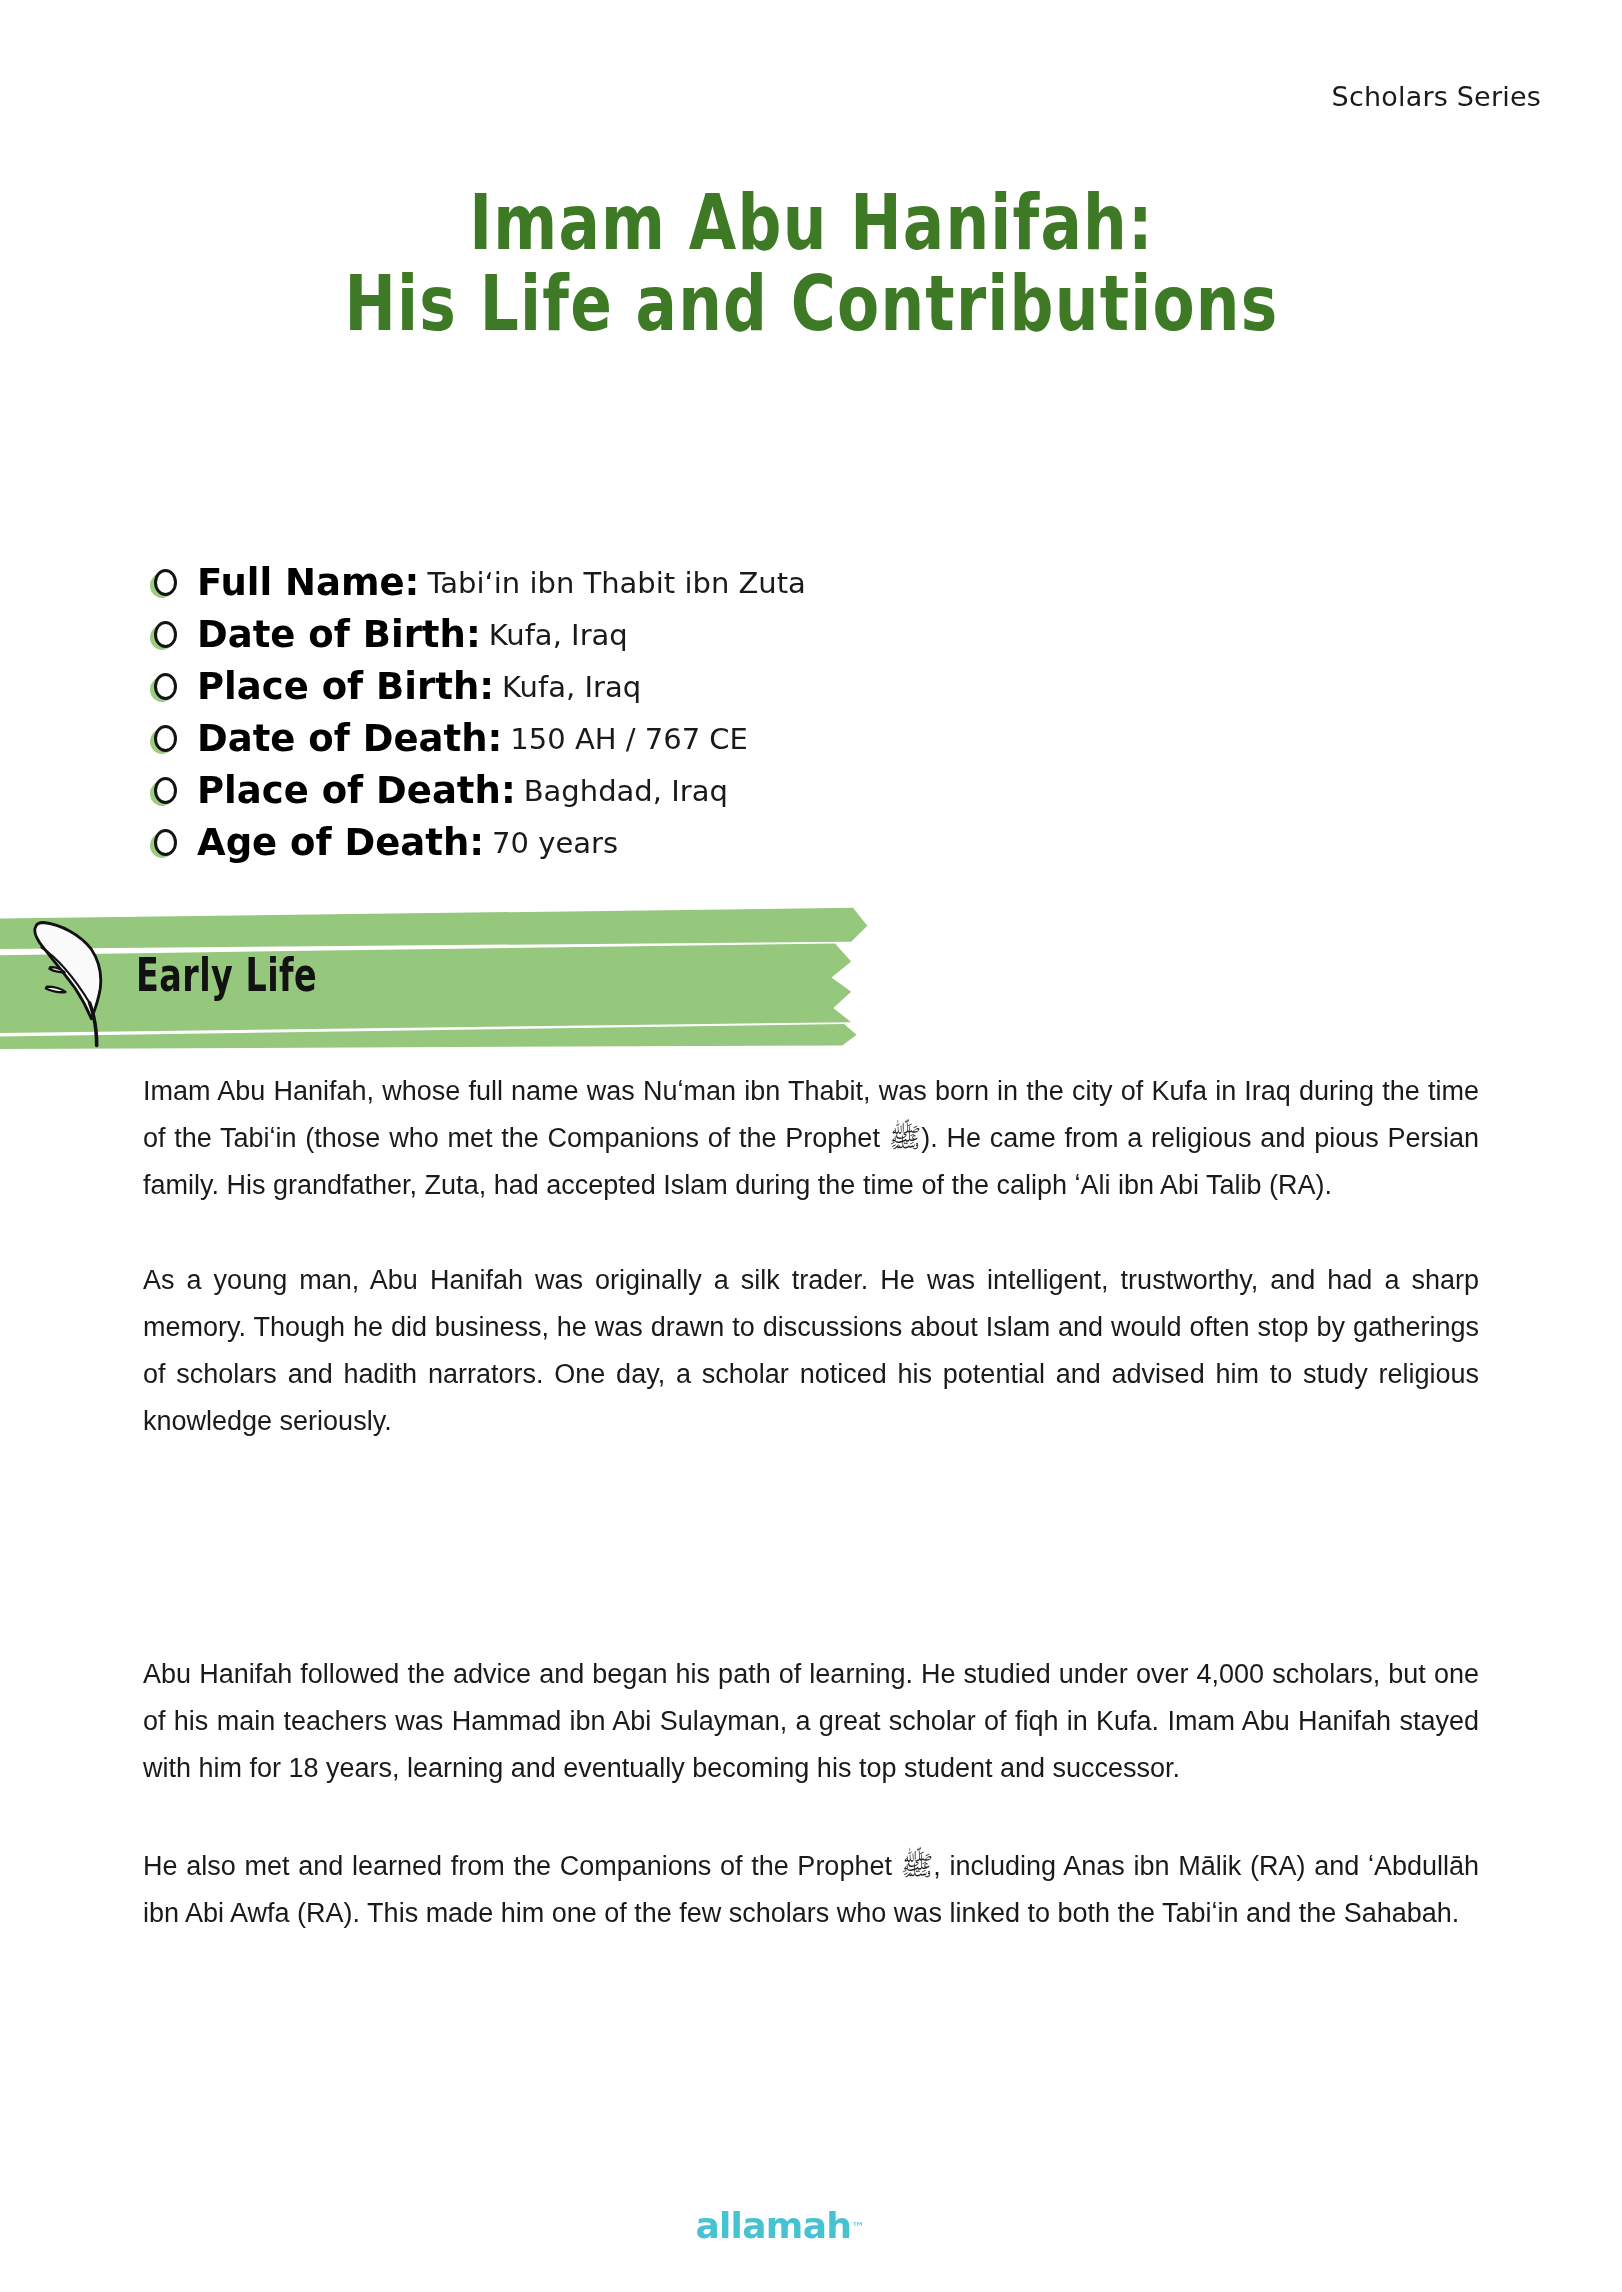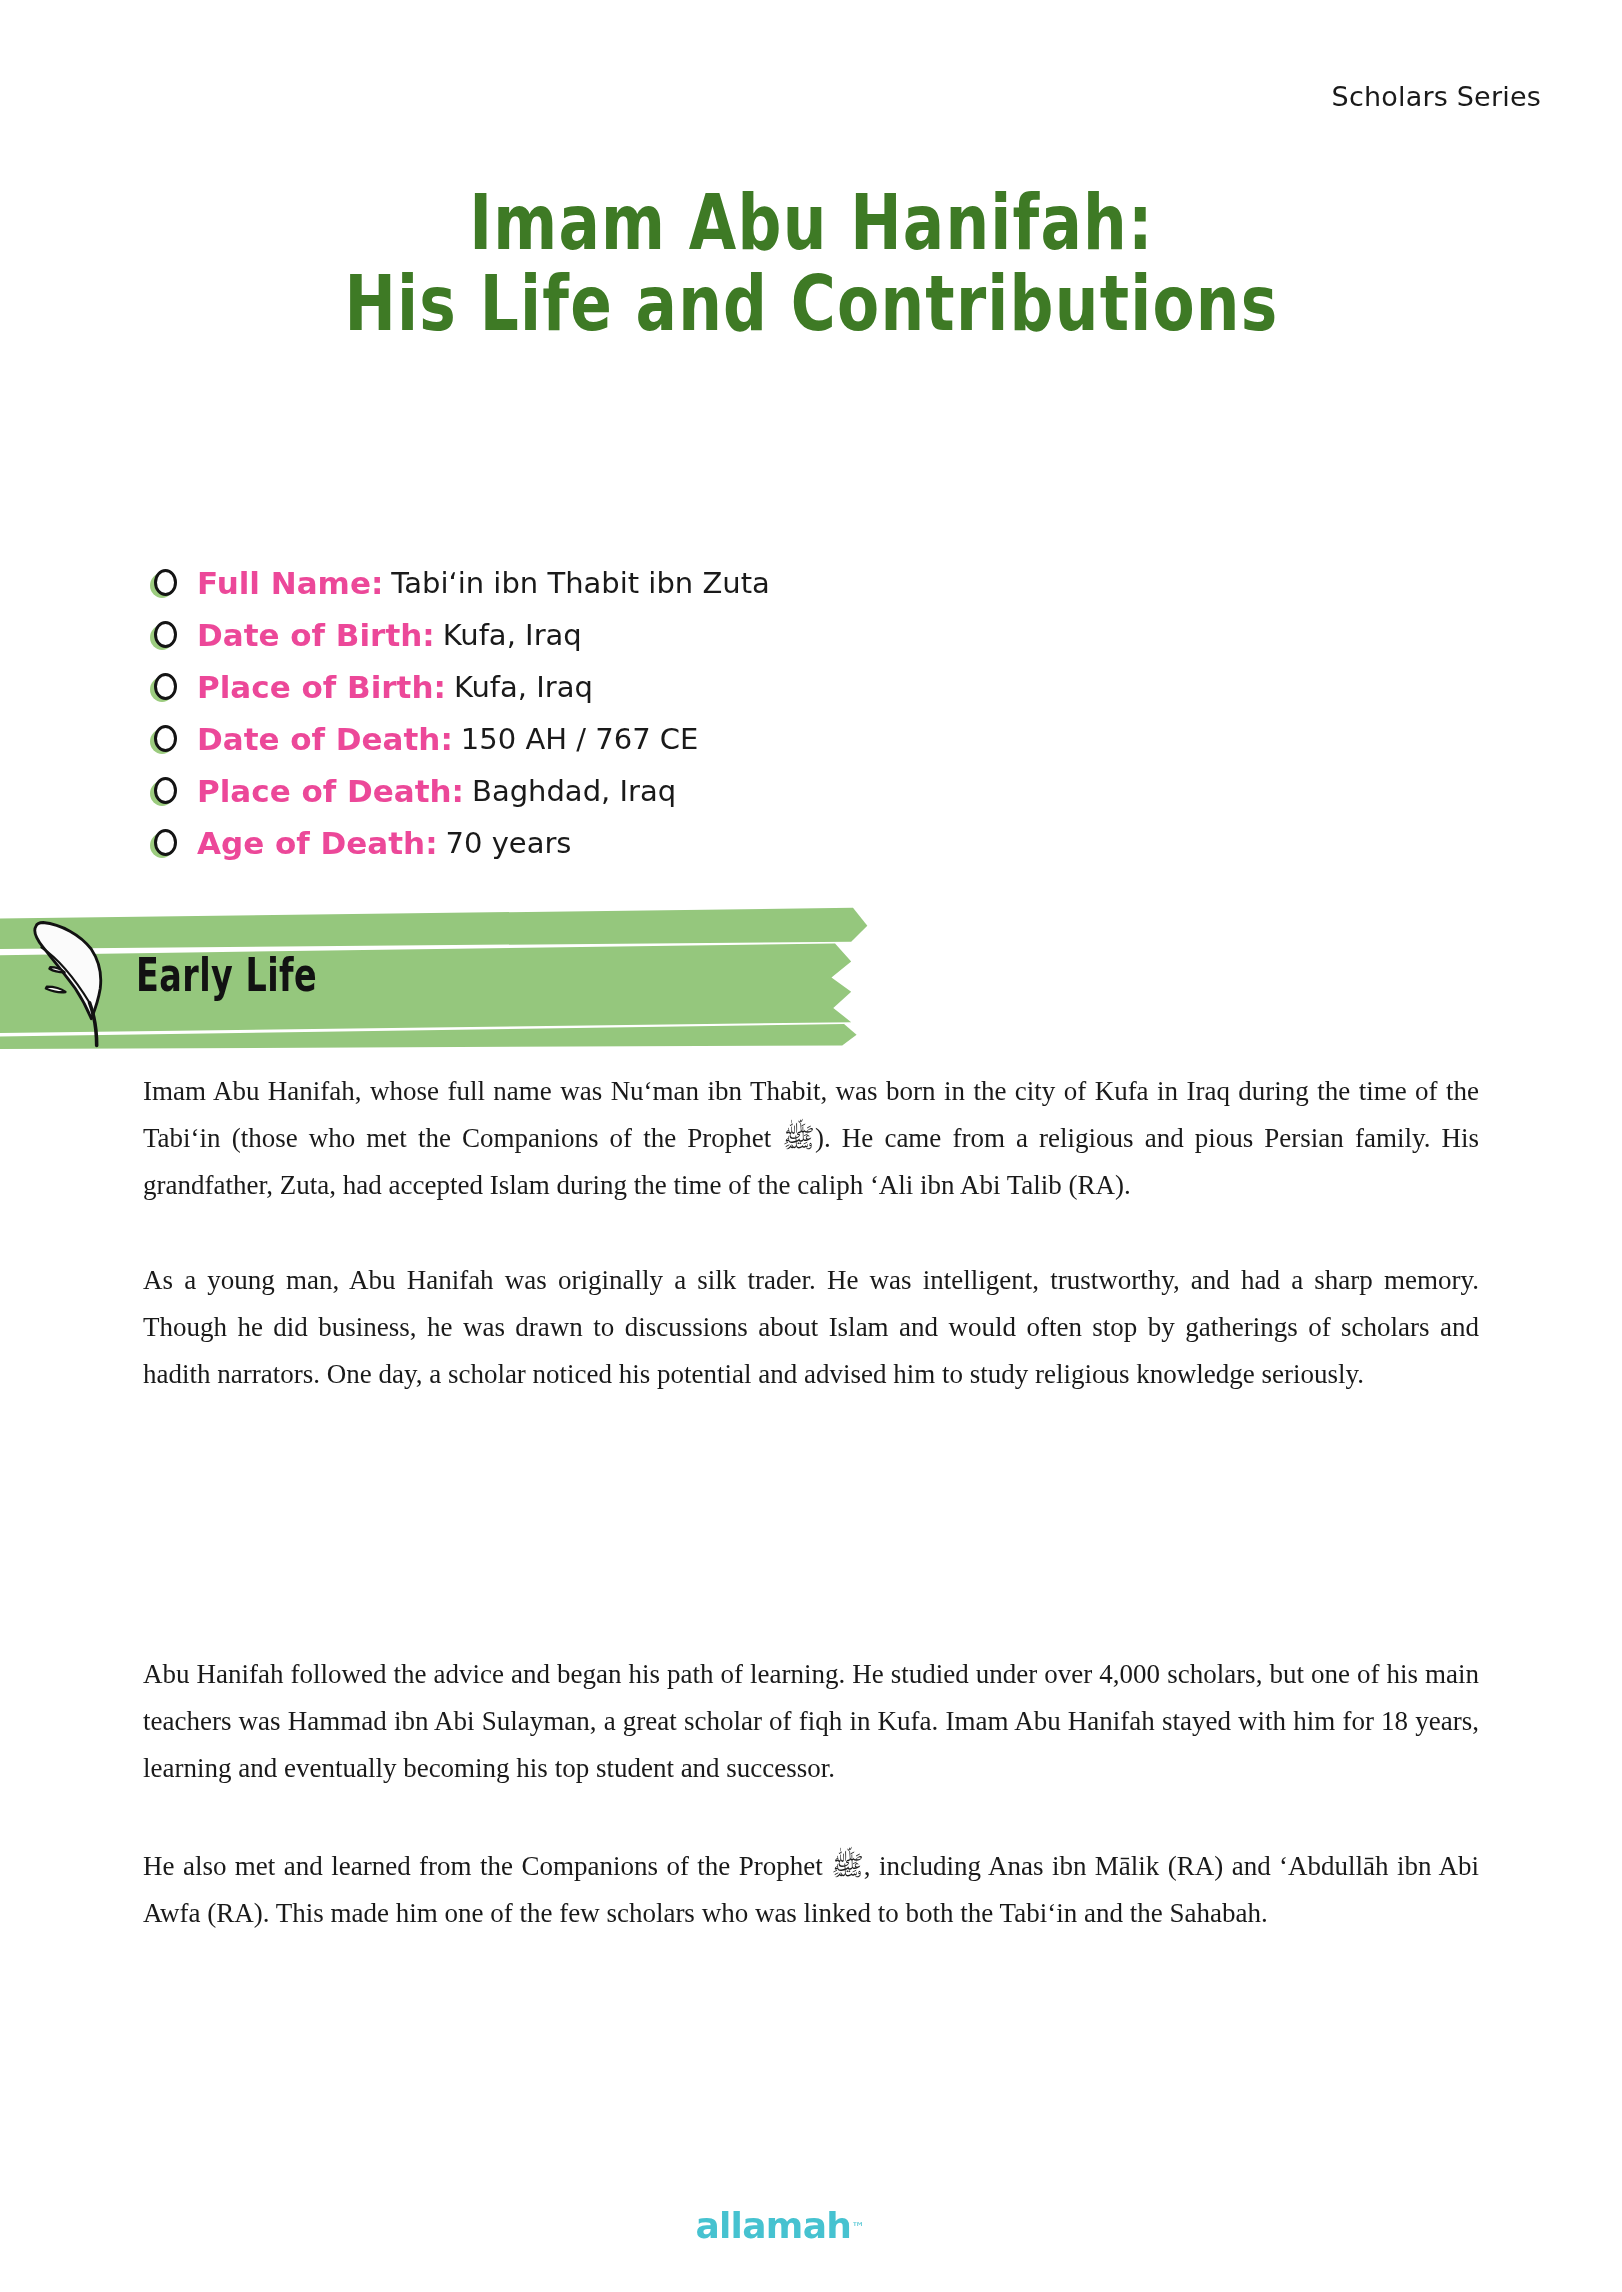--- a/index.html
+++ b/index.html
@@ -109,22 +109,22 @@
     width: 23px;
     height: 27px;
     border: 3.1px solid #141414;
     border-radius: 50%;
     background: #ffffff;
   }
 
   .fact-label {
     font-family: "DejaVu Sans", sans-serif;
     font-weight: 700;
-    font-size: 31px;
-    color: #ec4899;
+    font-size: 37px;
+    color: #000000;
     white-space: nowrap;
     margin-right: 8px;
   }
   .fact-value {
     font-family: "DejaVu Sans", sans-serif;
     font-weight: 400;
     font-size: 29px;
     color: #1a1a1a;
     white-space: nowrap;
   }
@@ -150,21 +150,21 @@
     transform: scaleX(0.88) scaleY(1.2);
     transform-origin: left center;
     white-space: nowrap;
   }
 
   
   .para {
     position: absolute;
     left: 143px;
     width: 1336px;
-    font-family: Liberation Serif, serif;
+    font-family: Liberation Sans, sans-serif;
     font-size: 27px;
     line-height: 47px;
     color: #1a1a1a;
     text-align: justify;
     text-justify: inter-word;
   }
 
   
   .footer-logo {
     position: absolute;

